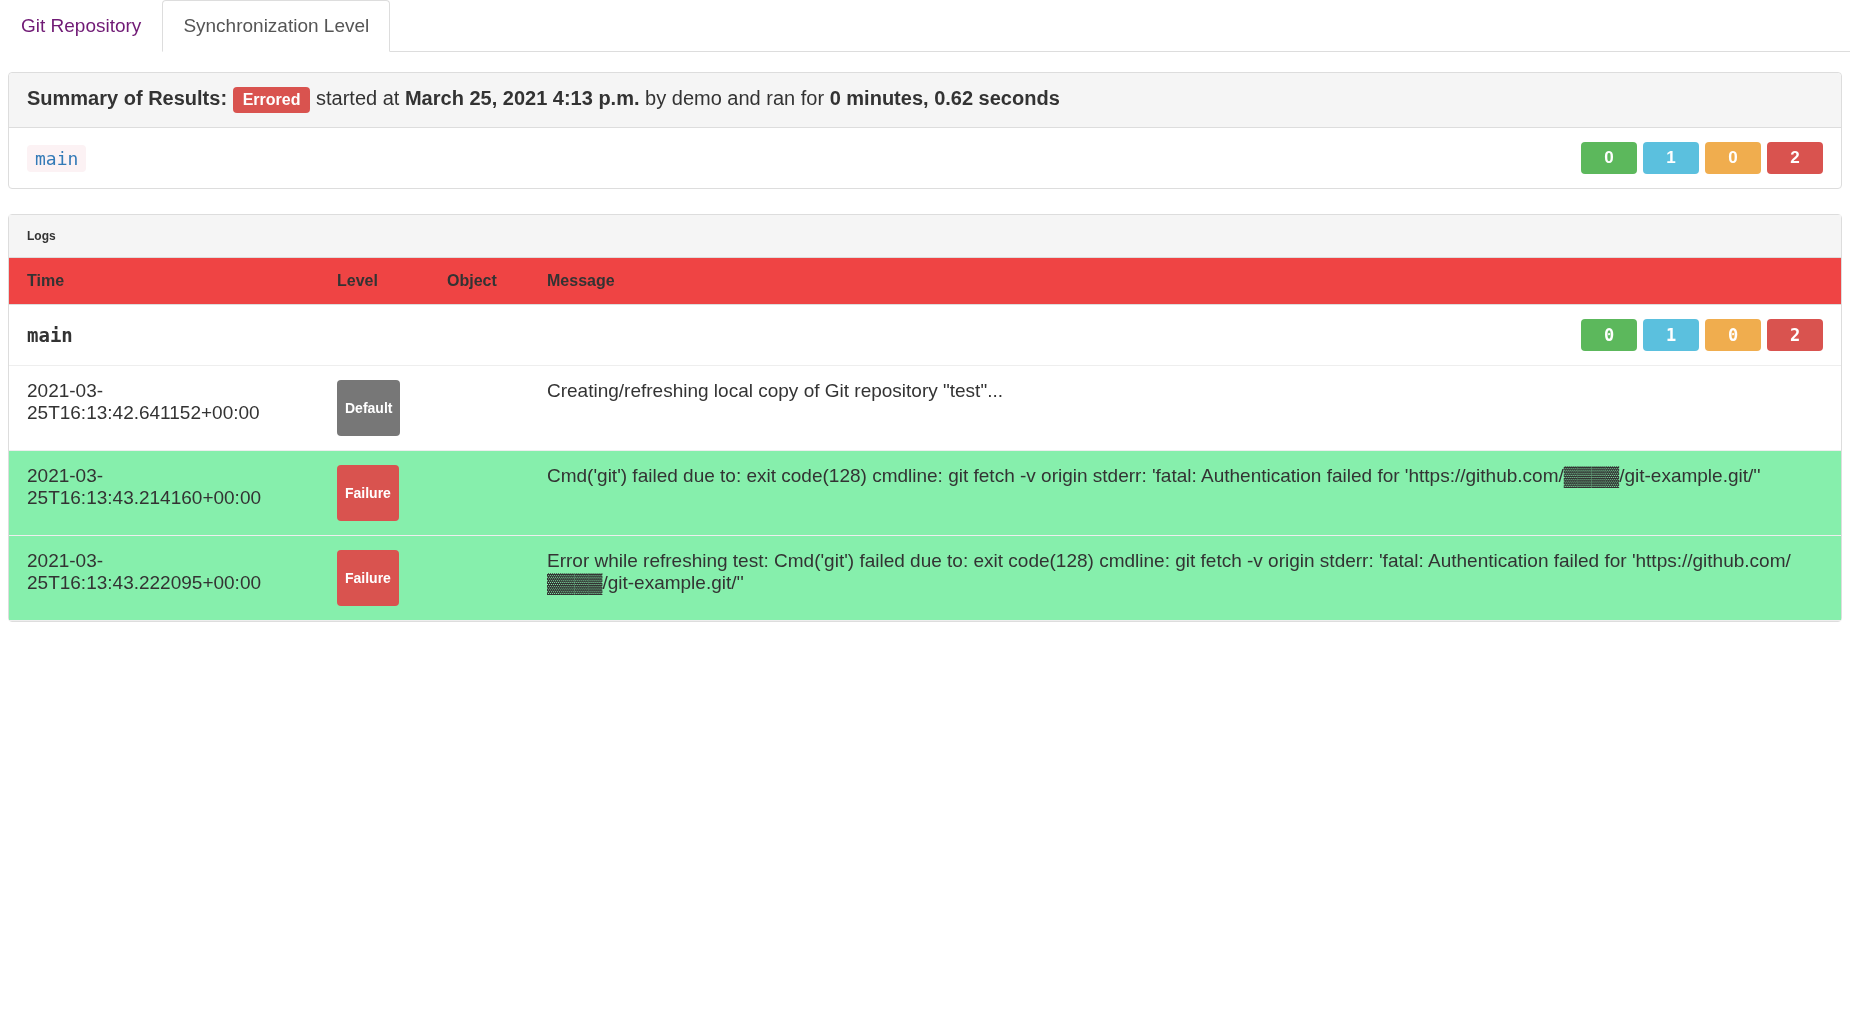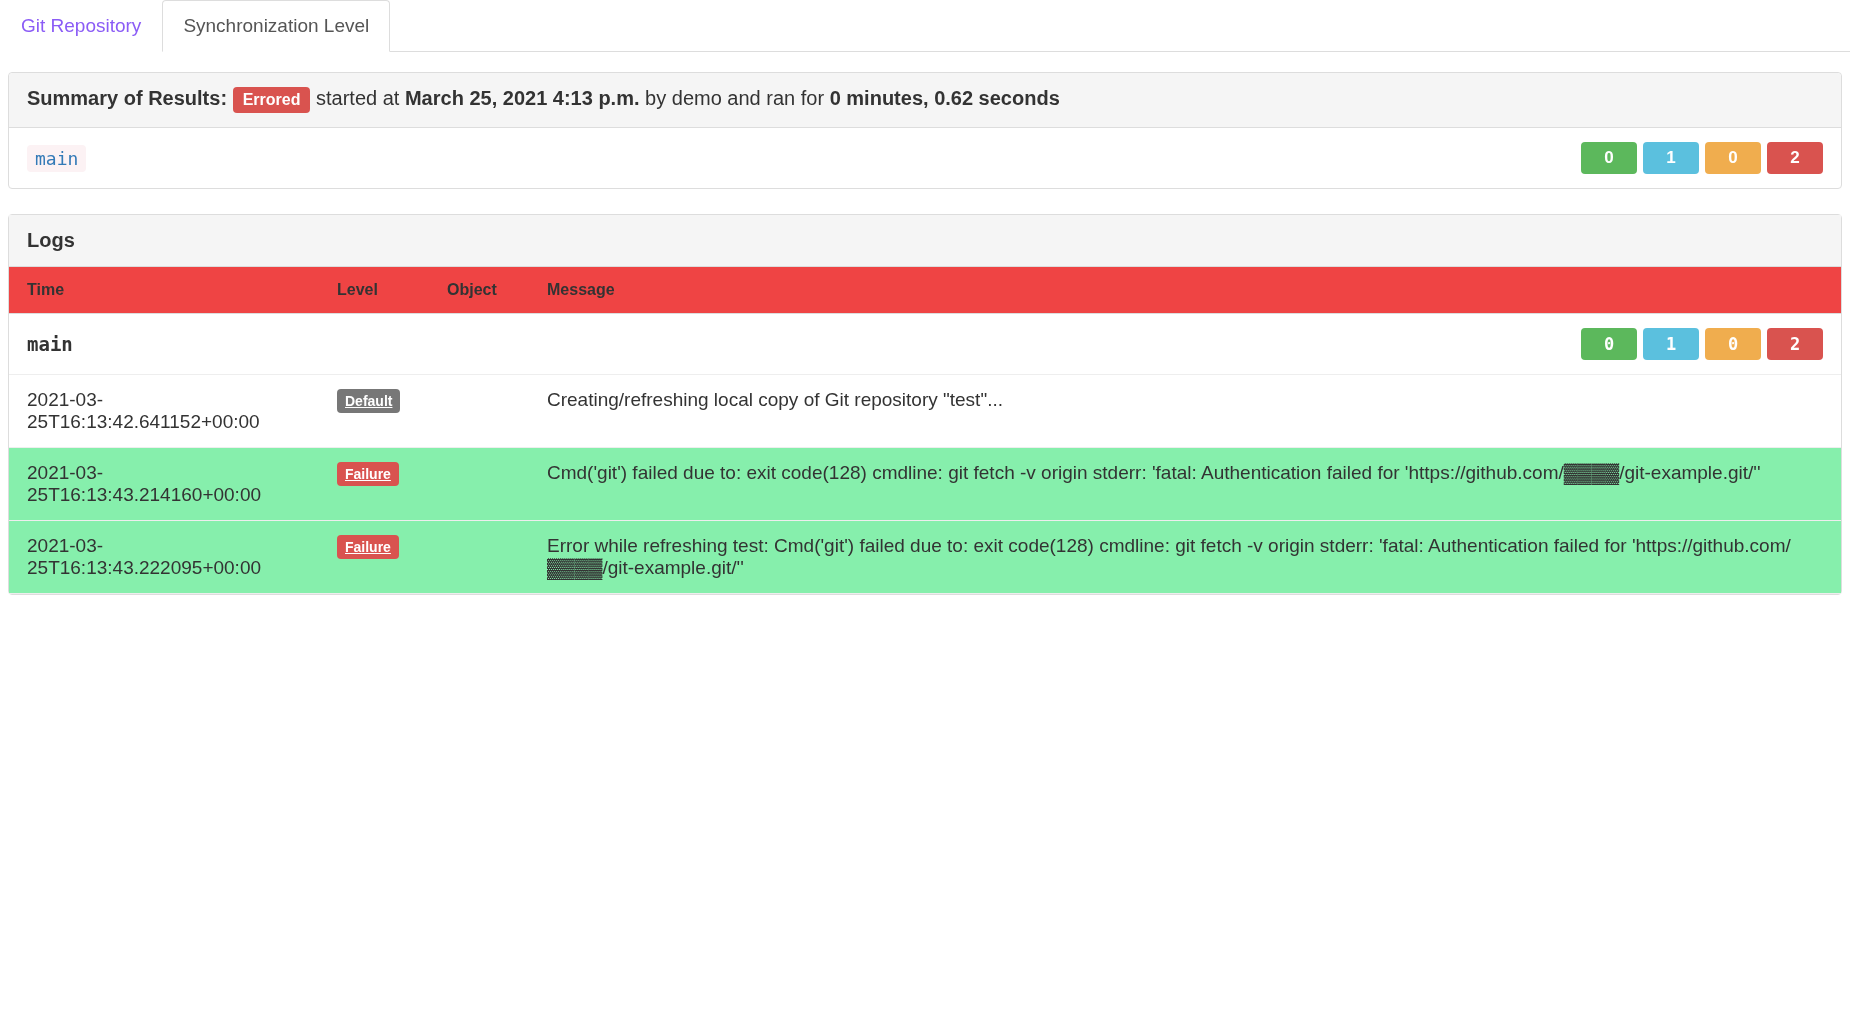--- a/index.html
+++ b/index.html
@@ -15,21 +15,21 @@
       padding: 0;
     }
     .tabs {
       display: flex;
       border-bottom: 1px solid #ddd;
       margin-bottom: 20px;
     }
     .tab {
       padding: 14px 20px;
       cursor: pointer;
-      color: #8b5cf6;
+      color: #701a75;
       font-size: 19px;
       border: 1px solid transparent;
       border-bottom: none;
       margin-bottom: -1px;
       background: #fff;
     }
     .tab.active {
       color: #555;
       border: 1px solid #ddd;
       border-bottom: 1px solid #fff;
@@ -71,24 +71,23 @@
     }
     .badge {
       display: inline-block;
       padding: 4px 10px;
       border-radius: 4px;
       color: #fff;
       font-weight: 600;
       font-size: 16px;
     }
     .badge-sm {
-      padding: 4px 8px;
+      padding: 20px 8px;
       font-size: 14px;
       font-weight: 700;
-      text-decoration: underline;
     }
     .badge-errored { background: #d9534f; }
     .badge-default { background: #777; }
     .badge-failure { background: #d9534f; }
     .badge-info { background: #5bc0de; }
     .count-pill {
       display: inline-block;
       min-width: 56px;
       padding: 6px 0;
       text-align: center;
@@ -106,21 +105,21 @@
       display: flex;
     }
     .logs-panel {
       border: 1px solid #ddd;
       border-radius: 4px;
       margin: 0 8px;
     }
     .logs-header {
       background: #f5f5f5;
       padding: 14px 18px;
-      font-size: 20px;
+      font-size: 12px;
       font-weight: 700;
       border-bottom: 1px solid #ddd;
     }
     .logs-table {
       width: 100%;
       border-collapse: collapse;
     }
     .logs-table thead th {
       background: #ef4444;
       text-align: left;

